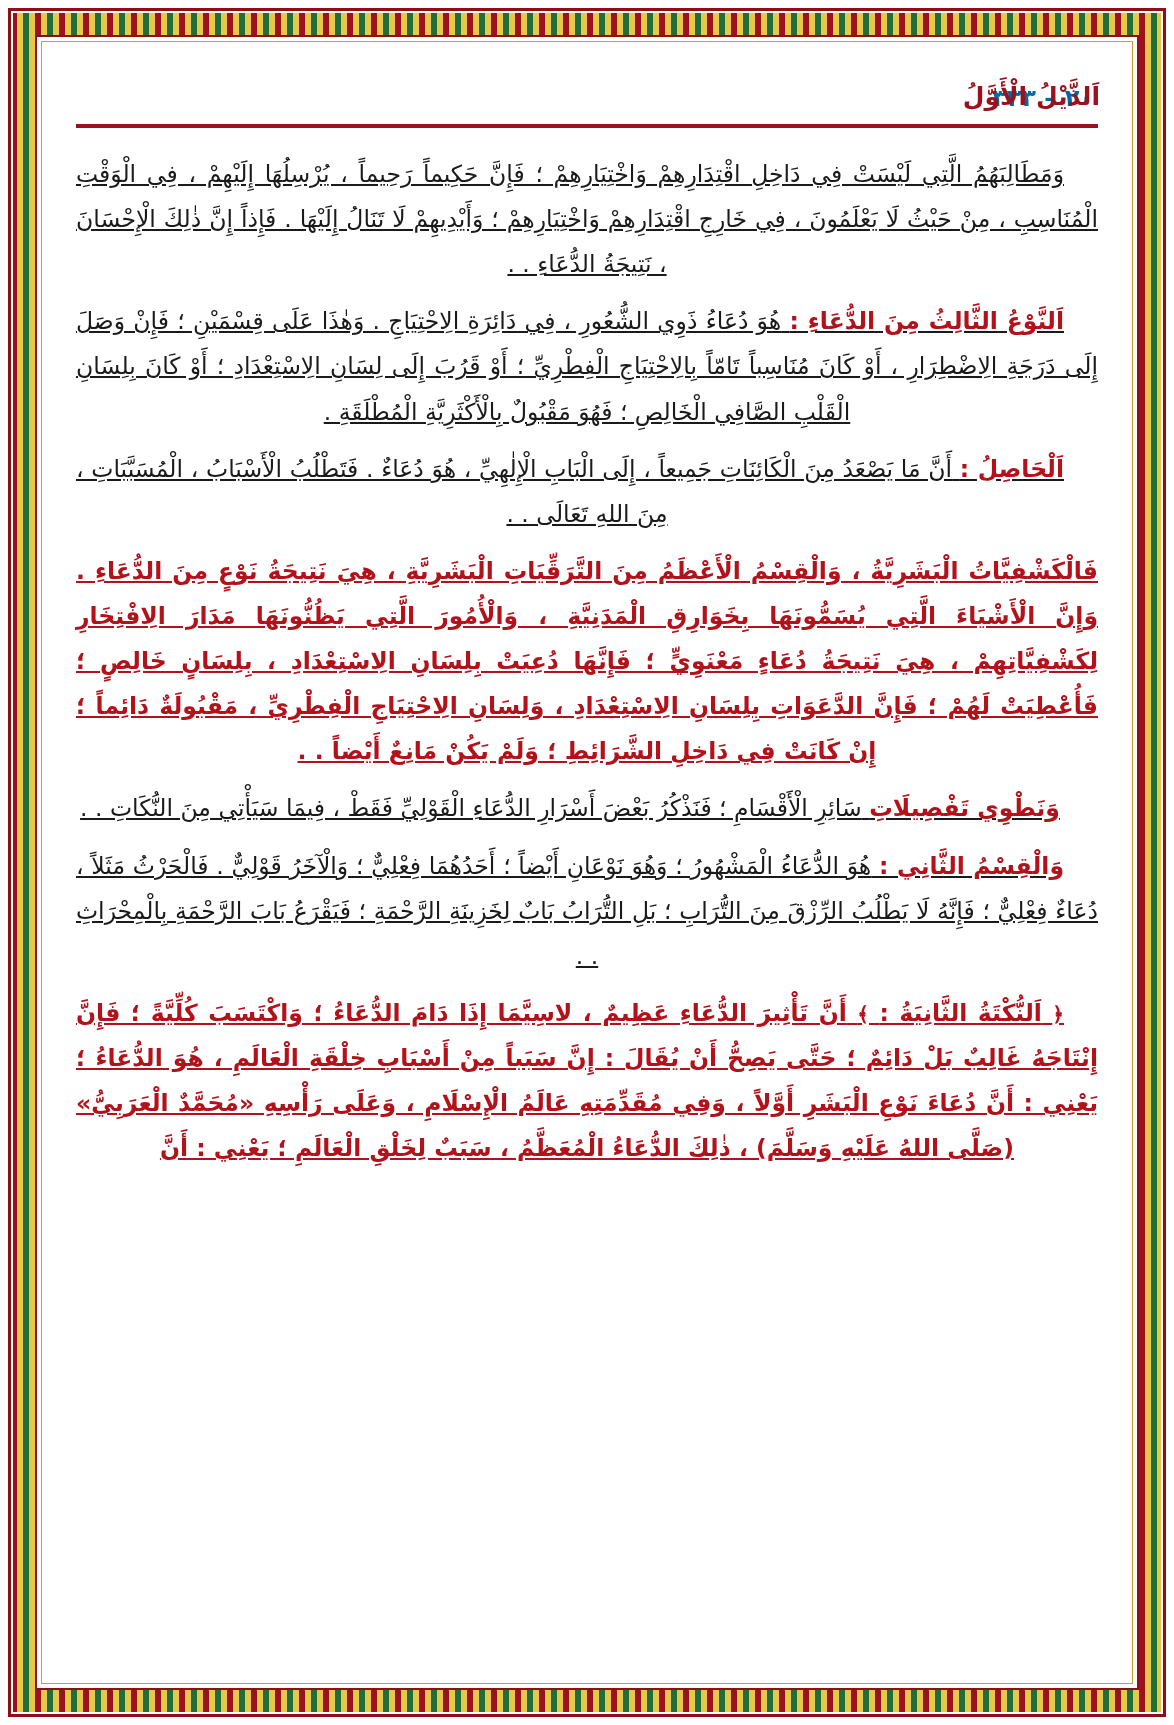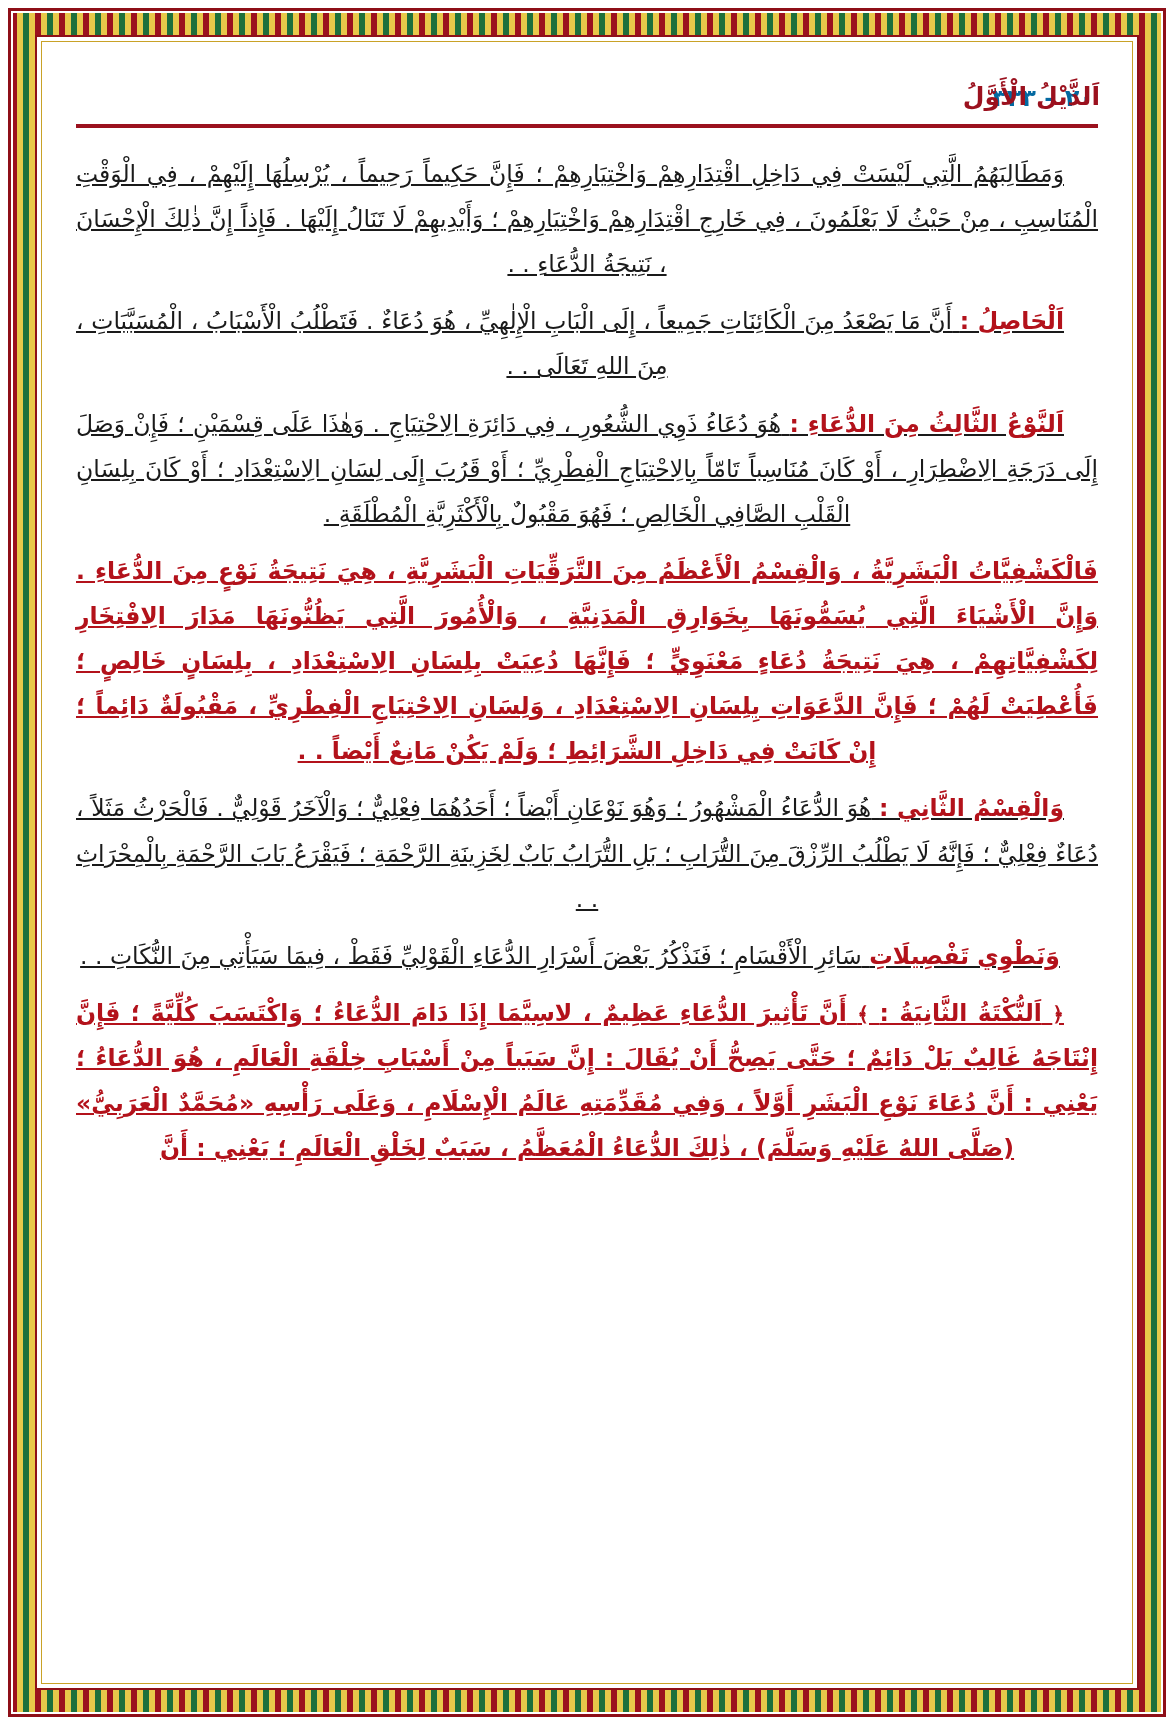--- a/index.html
+++ b/index.html
@@ -146,41 +146,41 @@
       <div class="header-rule"></div>
     </div>
 
     <div class="body-text">
 
       <p class="para indent">
         <span>وَمَطَالِبَهُمُ الَّتِي لَيْسَتْ فِي دَاخِلِ اقْتِدَارِهِمْ وَاخْتِيَارِهِمْ ؛ فَإِنَّ حَكِيماً رَحِيماً ، يُرْسِلُهَا إِلَيْهِمْ ، فِي الْوَقْتِ الْمُنَاسِبِ ، مِنْ حَيْثُ لَا يَعْلَمُونَ ، فِي خَارِجِ اقْتِدَارِهِمْ وَاخْتِيَارِهِمْ ؛ وَأَيْدِيهِمْ لَا تَنَالُ إِلَيْهَا . فَإِذاً إِنَّ ذٰلِكَ الْإِحْسَانَ ، نَتِيجَةُ الدُّعَاءِ . .</span>
       </p>
 
       <p class="para indent">
-        <span class="rk">اَلْحَاصِلُ :</span>
-        <span>أَنَّ مَا يَصْعَدُ مِنَ الْكَائِنَاتِ جَمِيعاً ، إِلَى الْبَابِ الْإِلٰهِيِّ ، هُوَ دُعَاءٌ . فَتَطْلُبُ الْأَسْبَابُ ، الْمُسَبَّبَاتِ ، مِنَ اللهِ تَعَالَى . .</span>
+        <span class="rk">اَلنَّوْعُ الثَّالِثُ مِنَ الدُّعَاءِ :</span>
+        <span>هُوَ دُعَاءُ ذَوِي الشُّعُورِ ، فِي دَائِرَةِ الِاحْتِيَاجِ . وَهٰذَا عَلَى قِسْمَيْنِ ؛ فَإِنْ وَصَلَ إِلَى دَرَجَةِ الِاضْطِرَارِ ، أَوْ كَانَ مُنَاسِباً تَامّاً بِالِاحْتِيَاجِ الْفِطْرِيِّ ؛ أَوْ قَرُبَ إِلَى لِسَانِ الِاسْتِعْدَادِ ؛ أَوْ كَانَ بِلِسَانِ الْقَلْبِ الصَّافِي الْخَالِصِ ؛ فَهُوَ مَقْبُولٌ بِالْأَكْثَرِيَّةِ الْمُطْلَقَةِ .</span>
       </p>
 
       <p class="para indent">
-        <span class="rk">اَلنَّوْعُ الثَّالِثُ مِنَ الدُّعَاءِ :</span>
-        <span>هُوَ دُعَاءُ ذَوِي الشُّعُورِ ، فِي دَائِرَةِ الِاحْتِيَاجِ . وَهٰذَا عَلَى قِسْمَيْنِ ؛ فَإِنْ وَصَلَ إِلَى دَرَجَةِ الِاضْطِرَارِ ، أَوْ كَانَ مُنَاسِباً تَامّاً بِالِاحْتِيَاجِ الْفِطْرِيِّ ؛ أَوْ قَرُبَ إِلَى لِسَانِ الِاسْتِعْدَادِ ؛ أَوْ كَانَ بِلِسَانِ الْقَلْبِ الصَّافِي الْخَالِصِ ؛ فَهُوَ مَقْبُولٌ بِالْأَكْثَرِيَّةِ الْمُطْلَقَةِ .</span>
+        <span class="rk">اَلْحَاصِلُ :</span>
+        <span>أَنَّ مَا يَصْعَدُ مِنَ الْكَائِنَاتِ جَمِيعاً ، إِلَى الْبَابِ الْإِلٰهِيِّ ، هُوَ دُعَاءٌ . فَتَطْلُبُ الْأَسْبَابُ ، الْمُسَبَّبَاتِ ، مِنَ اللهِ تَعَالَى . .</span>
       </p>
 
       <p class="para red">
         <span>فَالْكَشْفِيَّاتُ الْبَشَرِيَّةُ ، وَالْقِسْمُ الْأَعْظَمُ مِنَ التَّرَقِّيَاتِ الْبَشَرِيَّةِ ، هِيَ نَتِيجَةُ نَوْعٍ مِنَ الدُّعَاءِ . وَإِنَّ الْأَشْيَاءَ الَّتِي يُسَمُّونَهَا بِخَوَارِقِ الْمَدَنِيَّةِ ، وَالْأُمُورَ الَّتِي يَظُنُّونَهَا مَدَارَ الِافْتِخَارِ لِكَشْفِيَّاتِهِمْ ، هِيَ نَتِيجَةُ دُعَاءٍ مَعْنَوِيٍّ ؛ فَإِنَّهَا دُعِيَتْ بِلِسَانِ الِاسْتِعْدَادِ ، بِلِسَانٍ خَالِصٍ ؛ فَأُعْطِيَتْ لَهُمْ ؛ فَإِنَّ الدَّعَوَاتِ بِلِسَانِ الِاسْتِعْدَادِ ، وَلِسَانِ الِاحْتِيَاجِ الْفِطْرِيِّ ، مَقْبُولَةٌ دَائِماً ؛ إِنْ كَانَتْ فِي دَاخِلِ الشَّرَائِطِ ؛ وَلَمْ يَكُنْ مَانِعٌ أَيْضاً . .</span>
       </p>
 
       <p class="para indent">
-        <span class="rk">وَالْقِسْمُ الثَّانِي :</span>
-        <span>هُوَ الدُّعَاءُ الْمَشْهُورُ ؛ وَهُوَ نَوْعَانِ أَيْضاً ؛ أَحَدُهُمَا فِعْلِيٌّ ؛ وَالْآخَرُ قَوْلِيٌّ . فَالْحَرْثُ مَثَلاً ، دُعَاءٌ فِعْلِيٌّ ؛ فَإِنَّهُ لَا يَطْلُبُ الرِّزْقَ مِنَ التُّرَابِ ؛ بَلِ التُّرَابُ بَابٌ لِخَزِينَةِ الرَّحْمَةِ ؛ فَيَقْرَعُ بَابَ الرَّحْمَةِ بِالْمِحْرَاثِ . .</span>
+        <span class="rk">وَنَطْوِي تَفْصِيلَاتِ</span>
+        <span>سَائِرِ الْأَقْسَامِ ؛ فَنَذْكُرُ بَعْضَ أَسْرَارِ الدُّعَاءِ الْقَوْلِيِّ فَقَطْ ، فِيمَا سَيَأْتِي مِنَ النُّكَاتِ . .</span>
       </p>
 
       <p class="para indent">
-        <span class="rk">وَنَطْوِي تَفْصِيلَاتِ</span>
-        <span>سَائِرِ الْأَقْسَامِ ؛ فَنَذْكُرُ بَعْضَ أَسْرَارِ الدُّعَاءِ الْقَوْلِيِّ فَقَطْ ، فِيمَا سَيَأْتِي مِنَ النُّكَاتِ . .</span>
+        <span class="rk">وَالْقِسْمُ الثَّانِي :</span>
+        <span>هُوَ الدُّعَاءُ الْمَشْهُورُ ؛ وَهُوَ نَوْعَانِ أَيْضاً ؛ أَحَدُهُمَا فِعْلِيٌّ ؛ وَالْآخَرُ قَوْلِيٌّ . فَالْحَرْثُ مَثَلاً ، دُعَاءٌ فِعْلِيٌّ ؛ فَإِنَّهُ لَا يَطْلُبُ الرِّزْقَ مِنَ التُّرَابِ ؛ بَلِ التُّرَابُ بَابٌ لِخَزِينَةِ الرَّحْمَةِ ؛ فَيَقْرَعُ بَابَ الرَّحْمَةِ بِالْمِحْرَاثِ . .</span>
       </p>
 
       <p class="para red indent">
         <span class="ornament">﴿</span>
         <span class="rk">اَلنُّكْتَةُ الثَّانِيَةُ :</span>
         <span class="ornament">﴾</span>
         <span>أَنَّ تَأْثِيرَ الدُّعَاءِ عَظِيمٌ ، لاسِيَّمَا إِذَا دَامَ الدُّعَاءُ ؛ وَاكْتَسَبَ كُلِّيَّةً ؛ فَإِنَّ إِنْتَاجَهُ غَالِبٌ بَلْ دَائِمٌ ؛ حَتَّى يَصِحُّ أَنْ يُقَالَ : إِنَّ سَبَباً مِنْ أَسْبَابِ خِلْقَةِ الْعَالَمِ ، هُوَ الدُّعَاءُ ؛ يَعْنِي : أَنَّ دُعَاءَ نَوْعِ الْبَشَرِ أَوَّلاً ، وَفِي مُقَدِّمَتِهِ عَالَمُ الْإِسْلَامِ ، وَعَلَى رَأْسِهِ «مُحَمَّدٌ الْعَرَبِيُّ» (صَلَّى اللهُ عَلَيْهِ وَسَلَّمَ) ، ذٰلِكَ الدُّعَاءُ الْمُعَظَّمُ ، سَبَبٌ لِخَلْقِ الْعَالَمِ ؛ يَعْنِي : أَنَّ</span>
       </p>
 
     </div>

